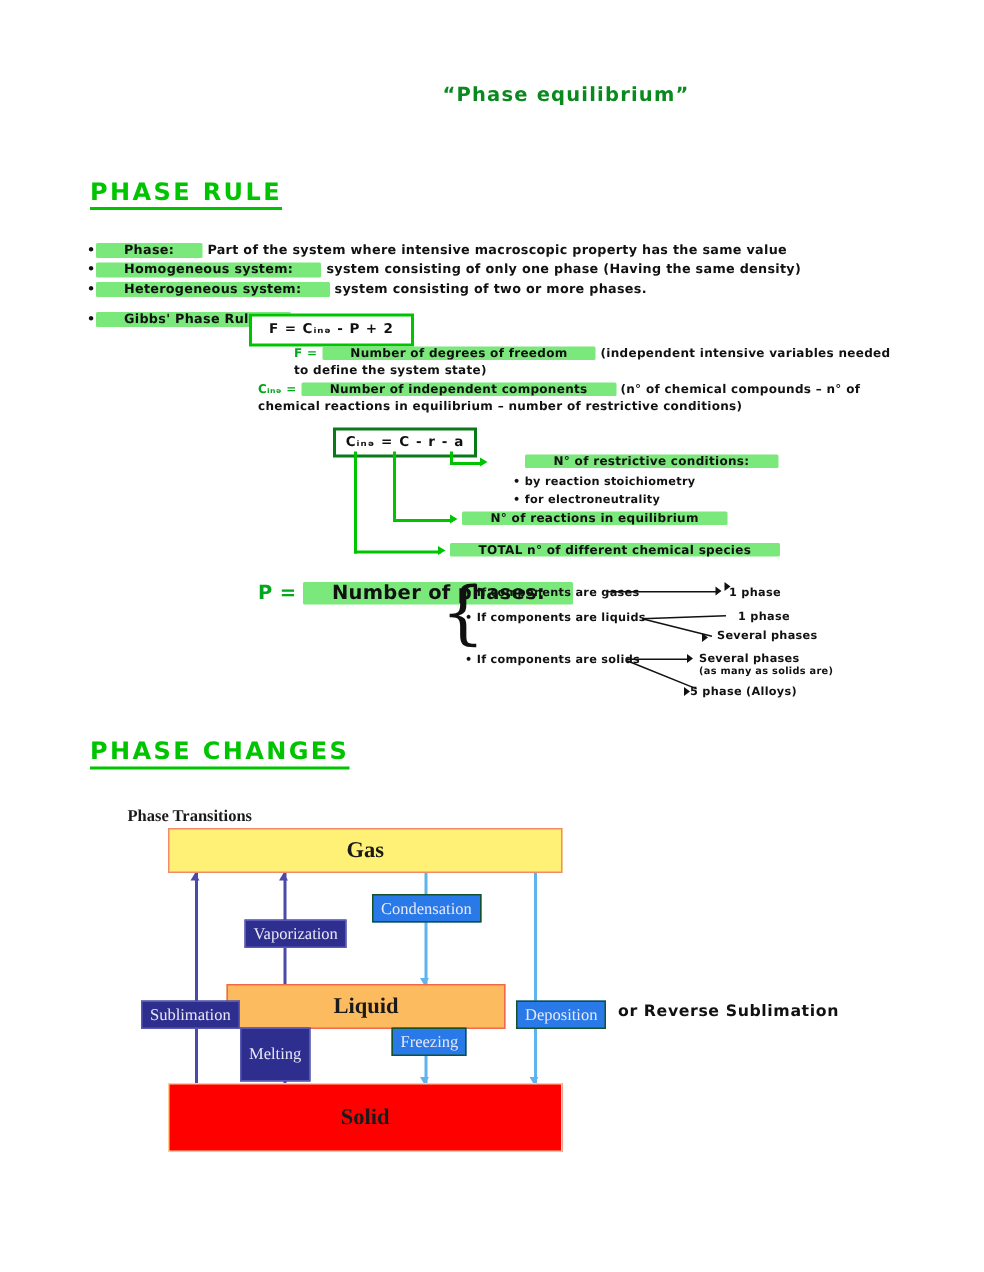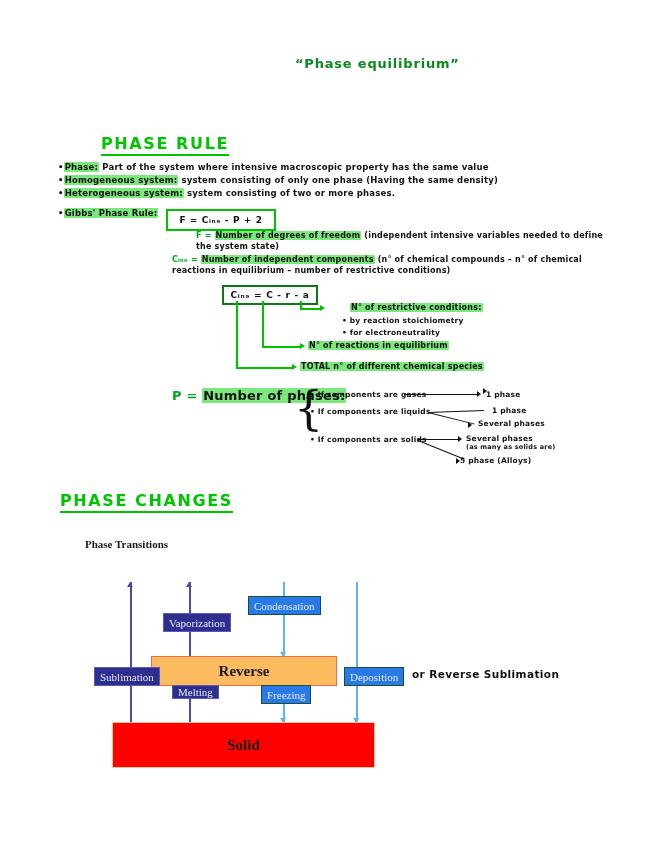--- a/index.html
+++ b/index.html
@@ -8,21 +8,21 @@
     font-family:"Liberation Sans",sans-serif;
     position:relative;overflow:hidden;
   }
   
   .hand{
     font-family:"DejaVu Sans",sans-serif;
     font-weight:700;
     color:#111111;
     letter-spacing:.2px;
   }
-  .hl{background:#7ae87a;padding:0 1px;border-radius:1px;}
+  .hl{background:#7ae87a;padding:0 19px;border-radius:1px;}
 
   
   #title-block{position:absolute;left:70px;top:44px;width:560px;height:46px;}
   #lesson-title{
     font-family:"DejaVu Sans",sans-serif;font-weight:700;
     font-size:35px;color:#0a8a1e;letter-spacing:2px;
     display:inline-block;border-bottom:4px solid #0a8a1e;padding-bottom:2px;
     line-height:40px;
   }
   #lesson-title .cap{font-size:44px;}
@@ -31,21 +31,21 @@
     font-family:"DejaVu Sans",sans-serif;font-weight:700;color:#0a8a1e;
     letter-spacing:.8px;
   }
 
   
   .sec-head{
     position:absolute;font-family:"DejaVu Sans",sans-serif;font-weight:700;
     font-size:16px;color:#00c400;letter-spacing:1.6px;
     border-bottom:2.5px solid #00c400;padding-bottom:1px;
   }
-  #sec-phase-rule{left:60px;top:134px;margin-left:41px;}
+  #sec-phase-rule{left:60px;top:118px;}
   #sec-phase-changes{left:60px;top:491px;}
 
   
   .blt{position:absolute;font-size:8.5px;line-height:11px;white-space:nowrap;}
   .blt .dot{color:#111;font-weight:700;}
   #b1{left:58px;top:162px;}
   #b2{left:58px;top:175px;}
   #b3{left:58px;top:188px;}
   #b4{left:58px;top:208px;}
 
@@ -146,21 +146,21 @@
     position:absolute;display:flex;align-items:center;justify-content:center;
     font-family:"Liberation Serif",serif;font-size:11px;color:#E8E8F5;
     box-sizing:border-box;padding:0 5px;white-space:nowrap;
   }
   .navy{background:#2E2E8F;border:1px solid #5A5AB5;}
   .brightblue{background:#2979E8;border:1px solid #14532d;}
 
   #lbl-vap{left:163px;top:71px;height:19px;margin-top:17px;}
   #lbl-cond{left:248px;top:71px;height:19px;}
   #lbl-subl{left:94px;top:142px;height:19px;}
-  #lbl-melt{left:172px;top:160px;height:14px;}
+  #lbl-melt{left:160px;top:160px;height:36px;}
   #lbl-freeze{left:261px;top:160px;height:19px;}
   #lbl-depo{left:344px;top:142px;height:19px;}
   #depo-note{
     position:absolute;left:412px;top:143px;font-size:10.5px;white-space:nowrap;
     font-family:"DejaVu Sans",sans-serif;font-weight:700;color:#111;letter-spacing:.4px;
   }
 
   .vline{position:absolute;width:2px;}
   .up{background:#4A4AA8;}
   .down{background:#5FB4EE;}
@@ -287,21 +287,22 @@
   <div class="uparrow" id="a-vap"></div>
   <div class="vline up" id="v-melt"></div>
   <div class="uparrow" id="a-melt"></div>
   <div class="vline down" id="v-cond"></div>
   <div class="downarrow" id="a-cond"></div>
   <div class="vline down" id="v-freeze"></div>
   <div class="downarrow" id="a-freeze"></div>
   <div class="vline down" id="v-depo"></div>
   <div class="downarrow" id="a-depo"></div>
 
-  <div class="pbox" id="box-liquid">Reverse</div>
+  <div class="pbox" id="box-gas">Gas</div>
+  <div class="pbox" id="box-liquid">Liquid</div>
   <div class="pbox" id="box-solid-real">Solid</div>
 
   <div class="lbl navy" id="lbl-vap">Vaporization</div>
   <div class="lbl brightblue" id="lbl-cond">Condensation</div>
   <div class="lbl navy" id="lbl-subl">Sublimation</div>
   <div class="lbl navy" id="lbl-melt">Melting</div>
   <div class="lbl brightblue" id="lbl-freeze">Freezing</div>
   <div class="lbl brightblue" id="lbl-depo">Deposition</div>
 
   <div id="depo-note">or  Reverse  Sublimation</div>

